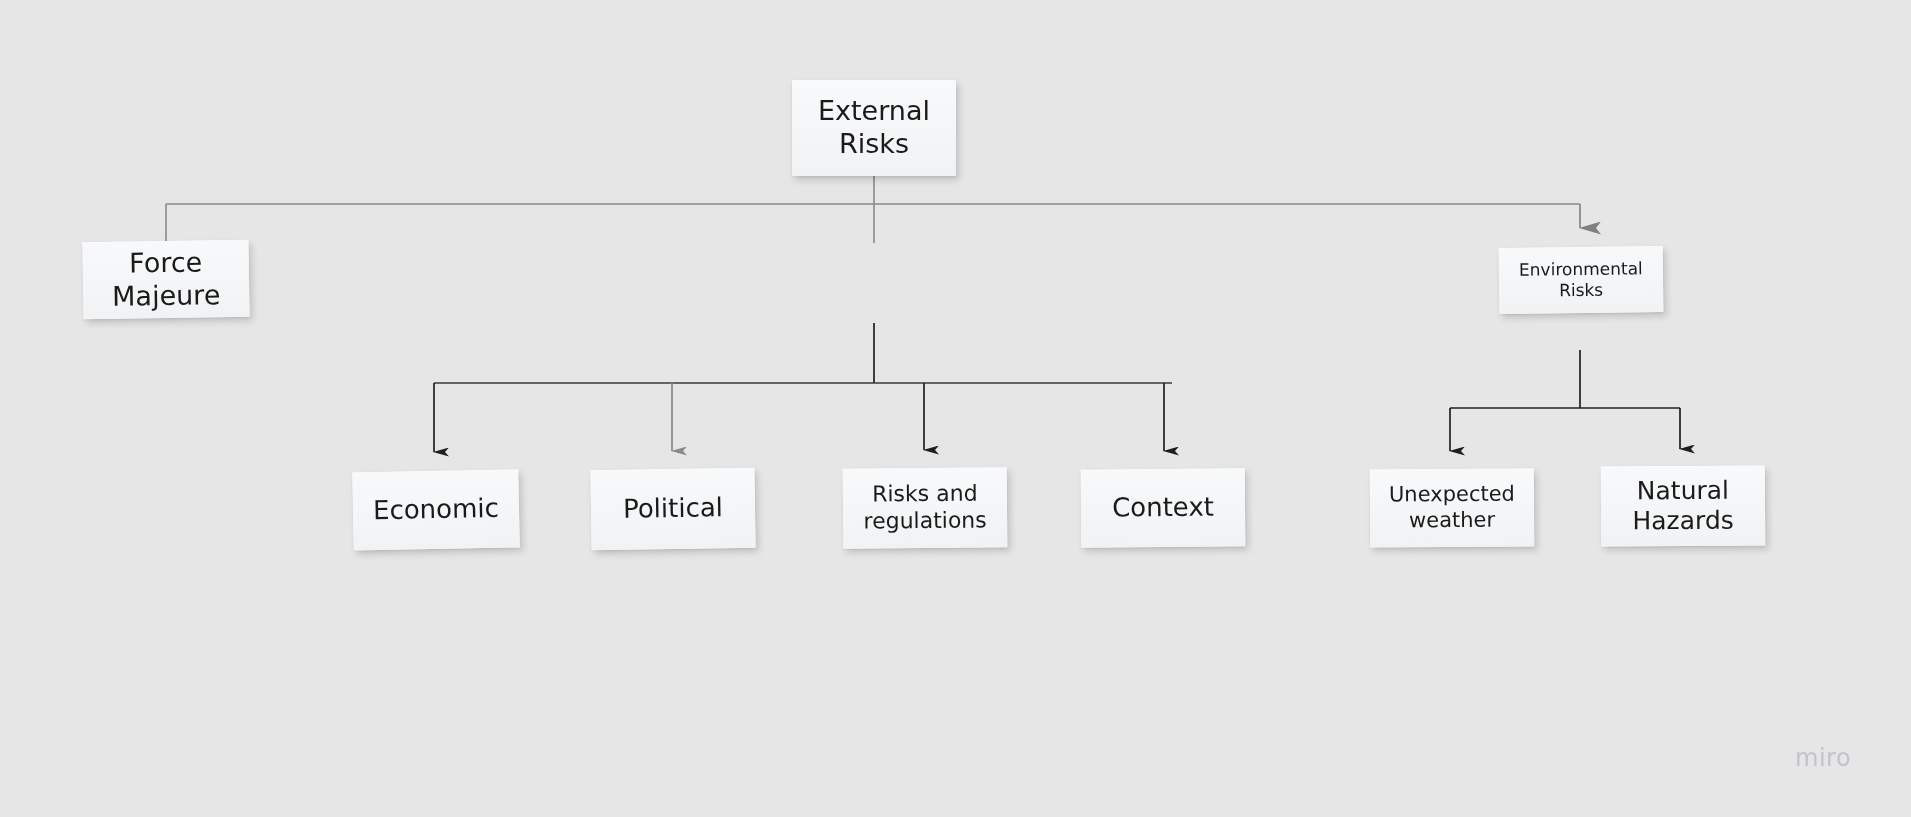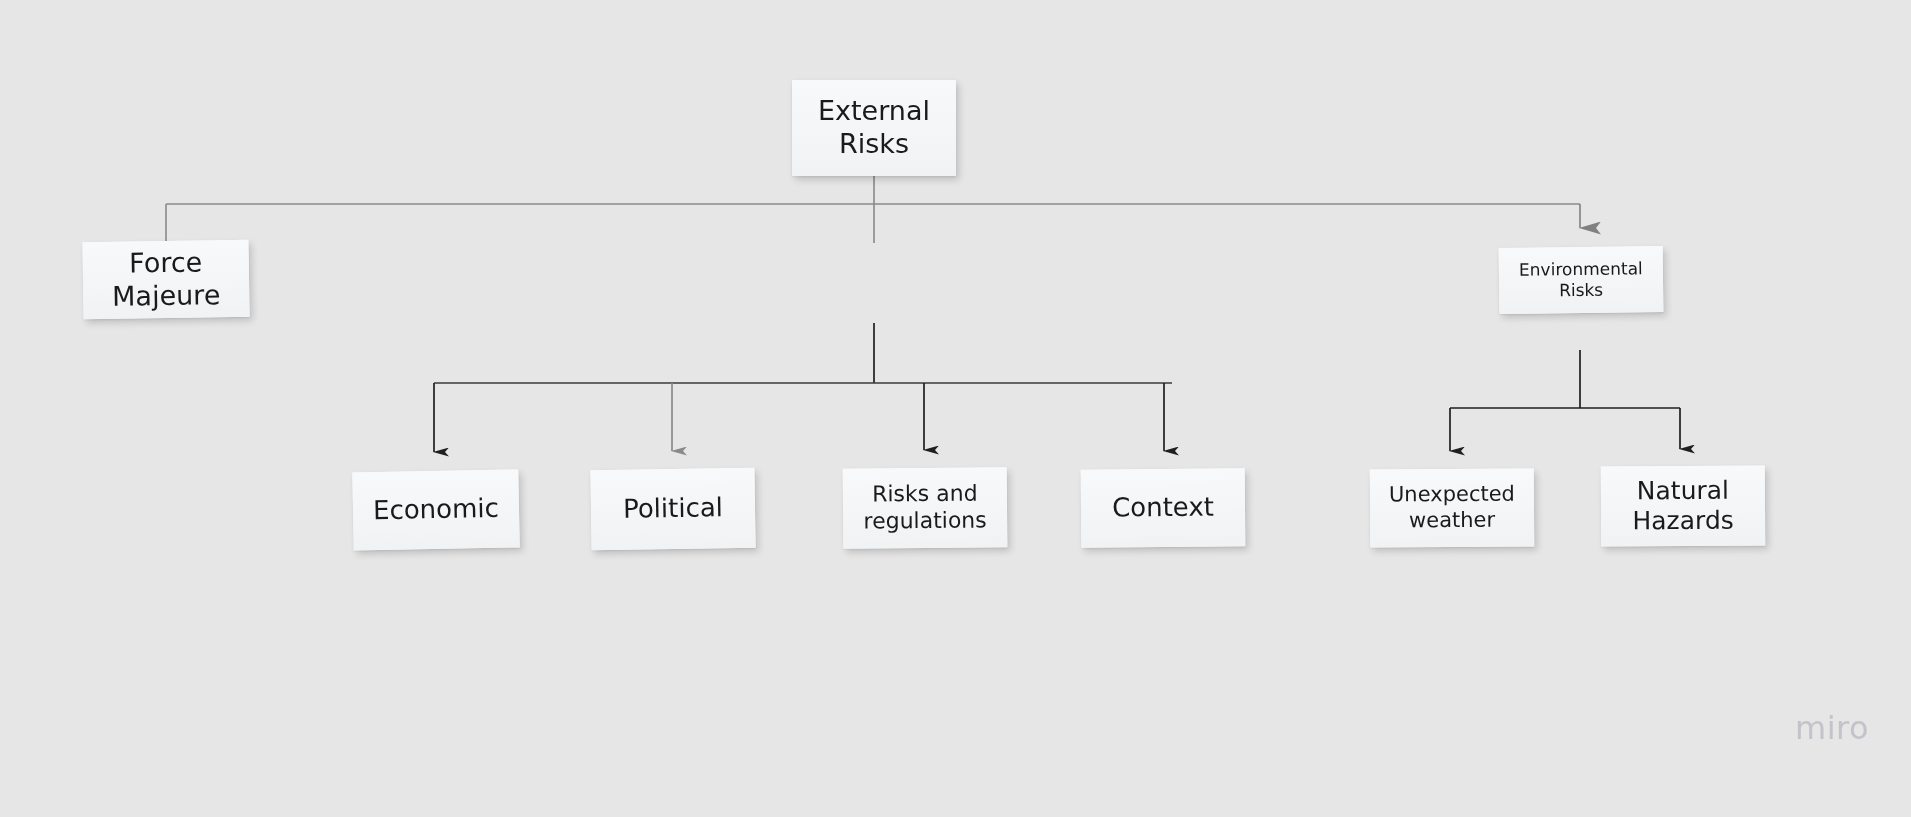--- a/index.html
+++ b/index.html
@@ -98,22 +98,22 @@
   }
   #node-natural-hazards {
     left: 1601px; top: 466px; width: 164px; height: 80px;
     font-size: 25px;
     transform: rotate(-0.4deg);
   }
 
   #watermark {
     position: absolute;
     left: 1795px;
-    top: 709px;
-    font-size: 32px;
+    top: 744px;
+    font-size: 24px;
     color: #c3c3cb;
     letter-spacing: 0.5px;
     font-family: "DejaVu Sans", "Liberation Sans", sans-serif;
   }
 </style>
 </head>
 <body>
 
 <div id="canvas">
 

